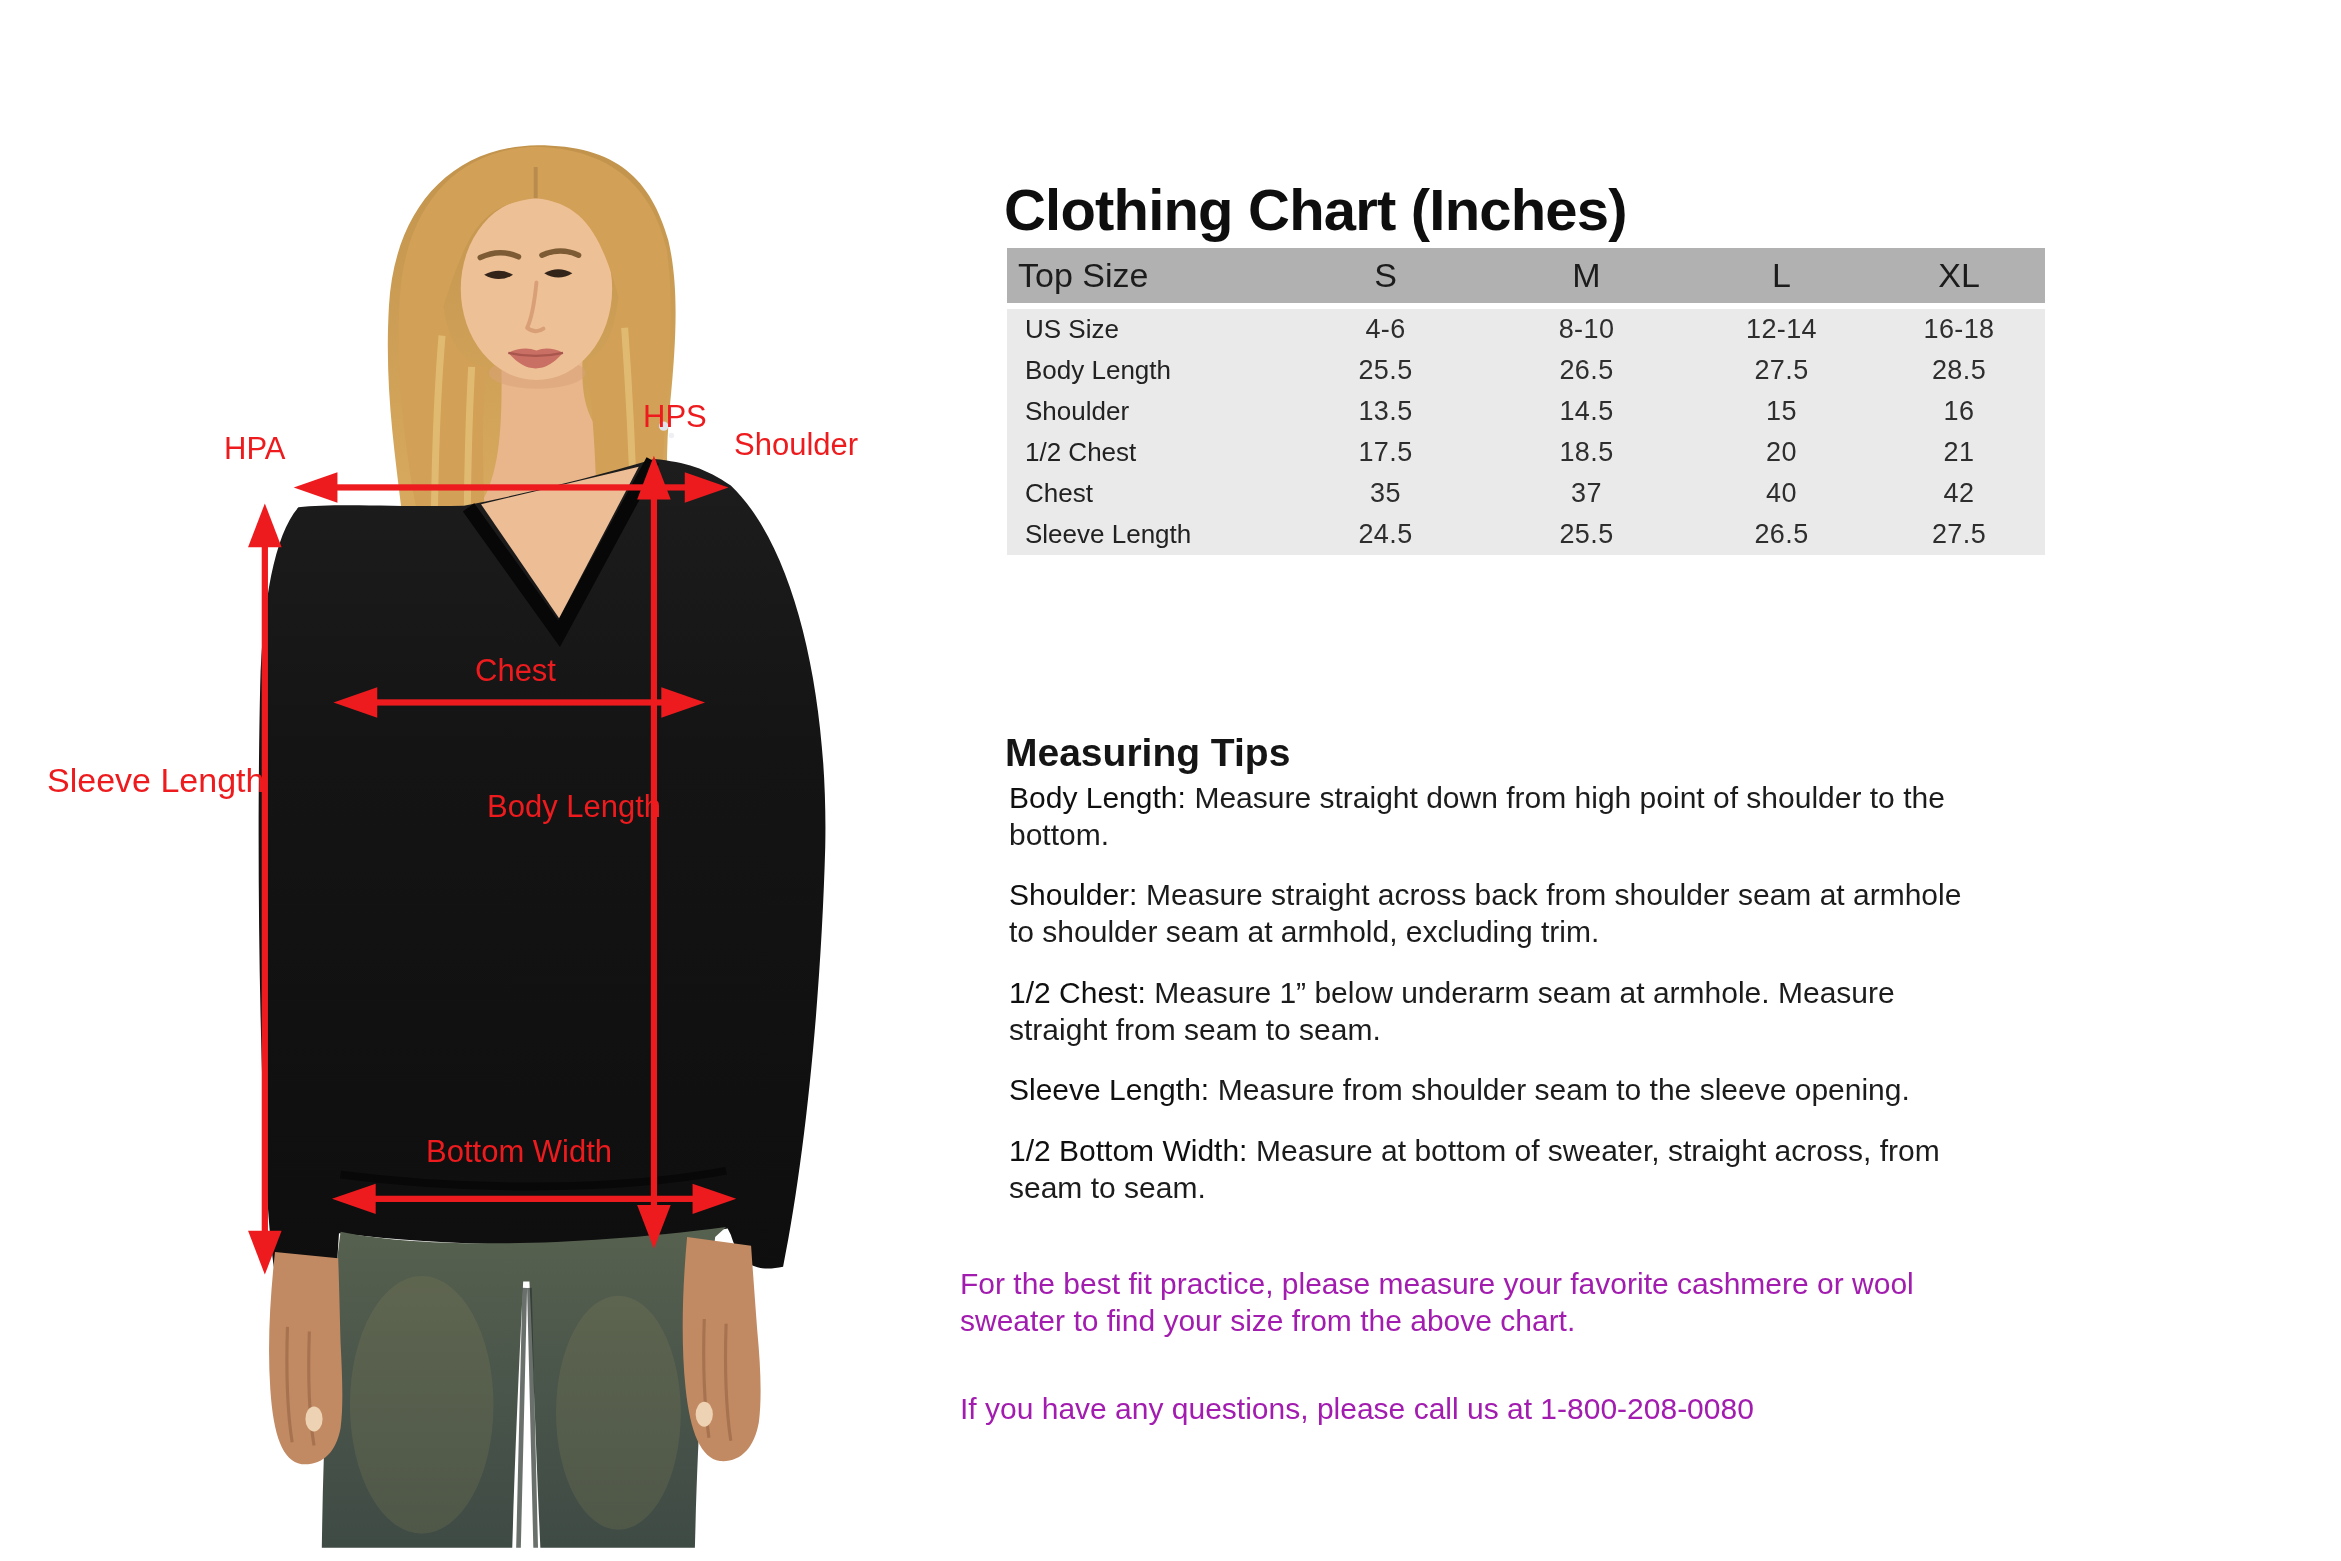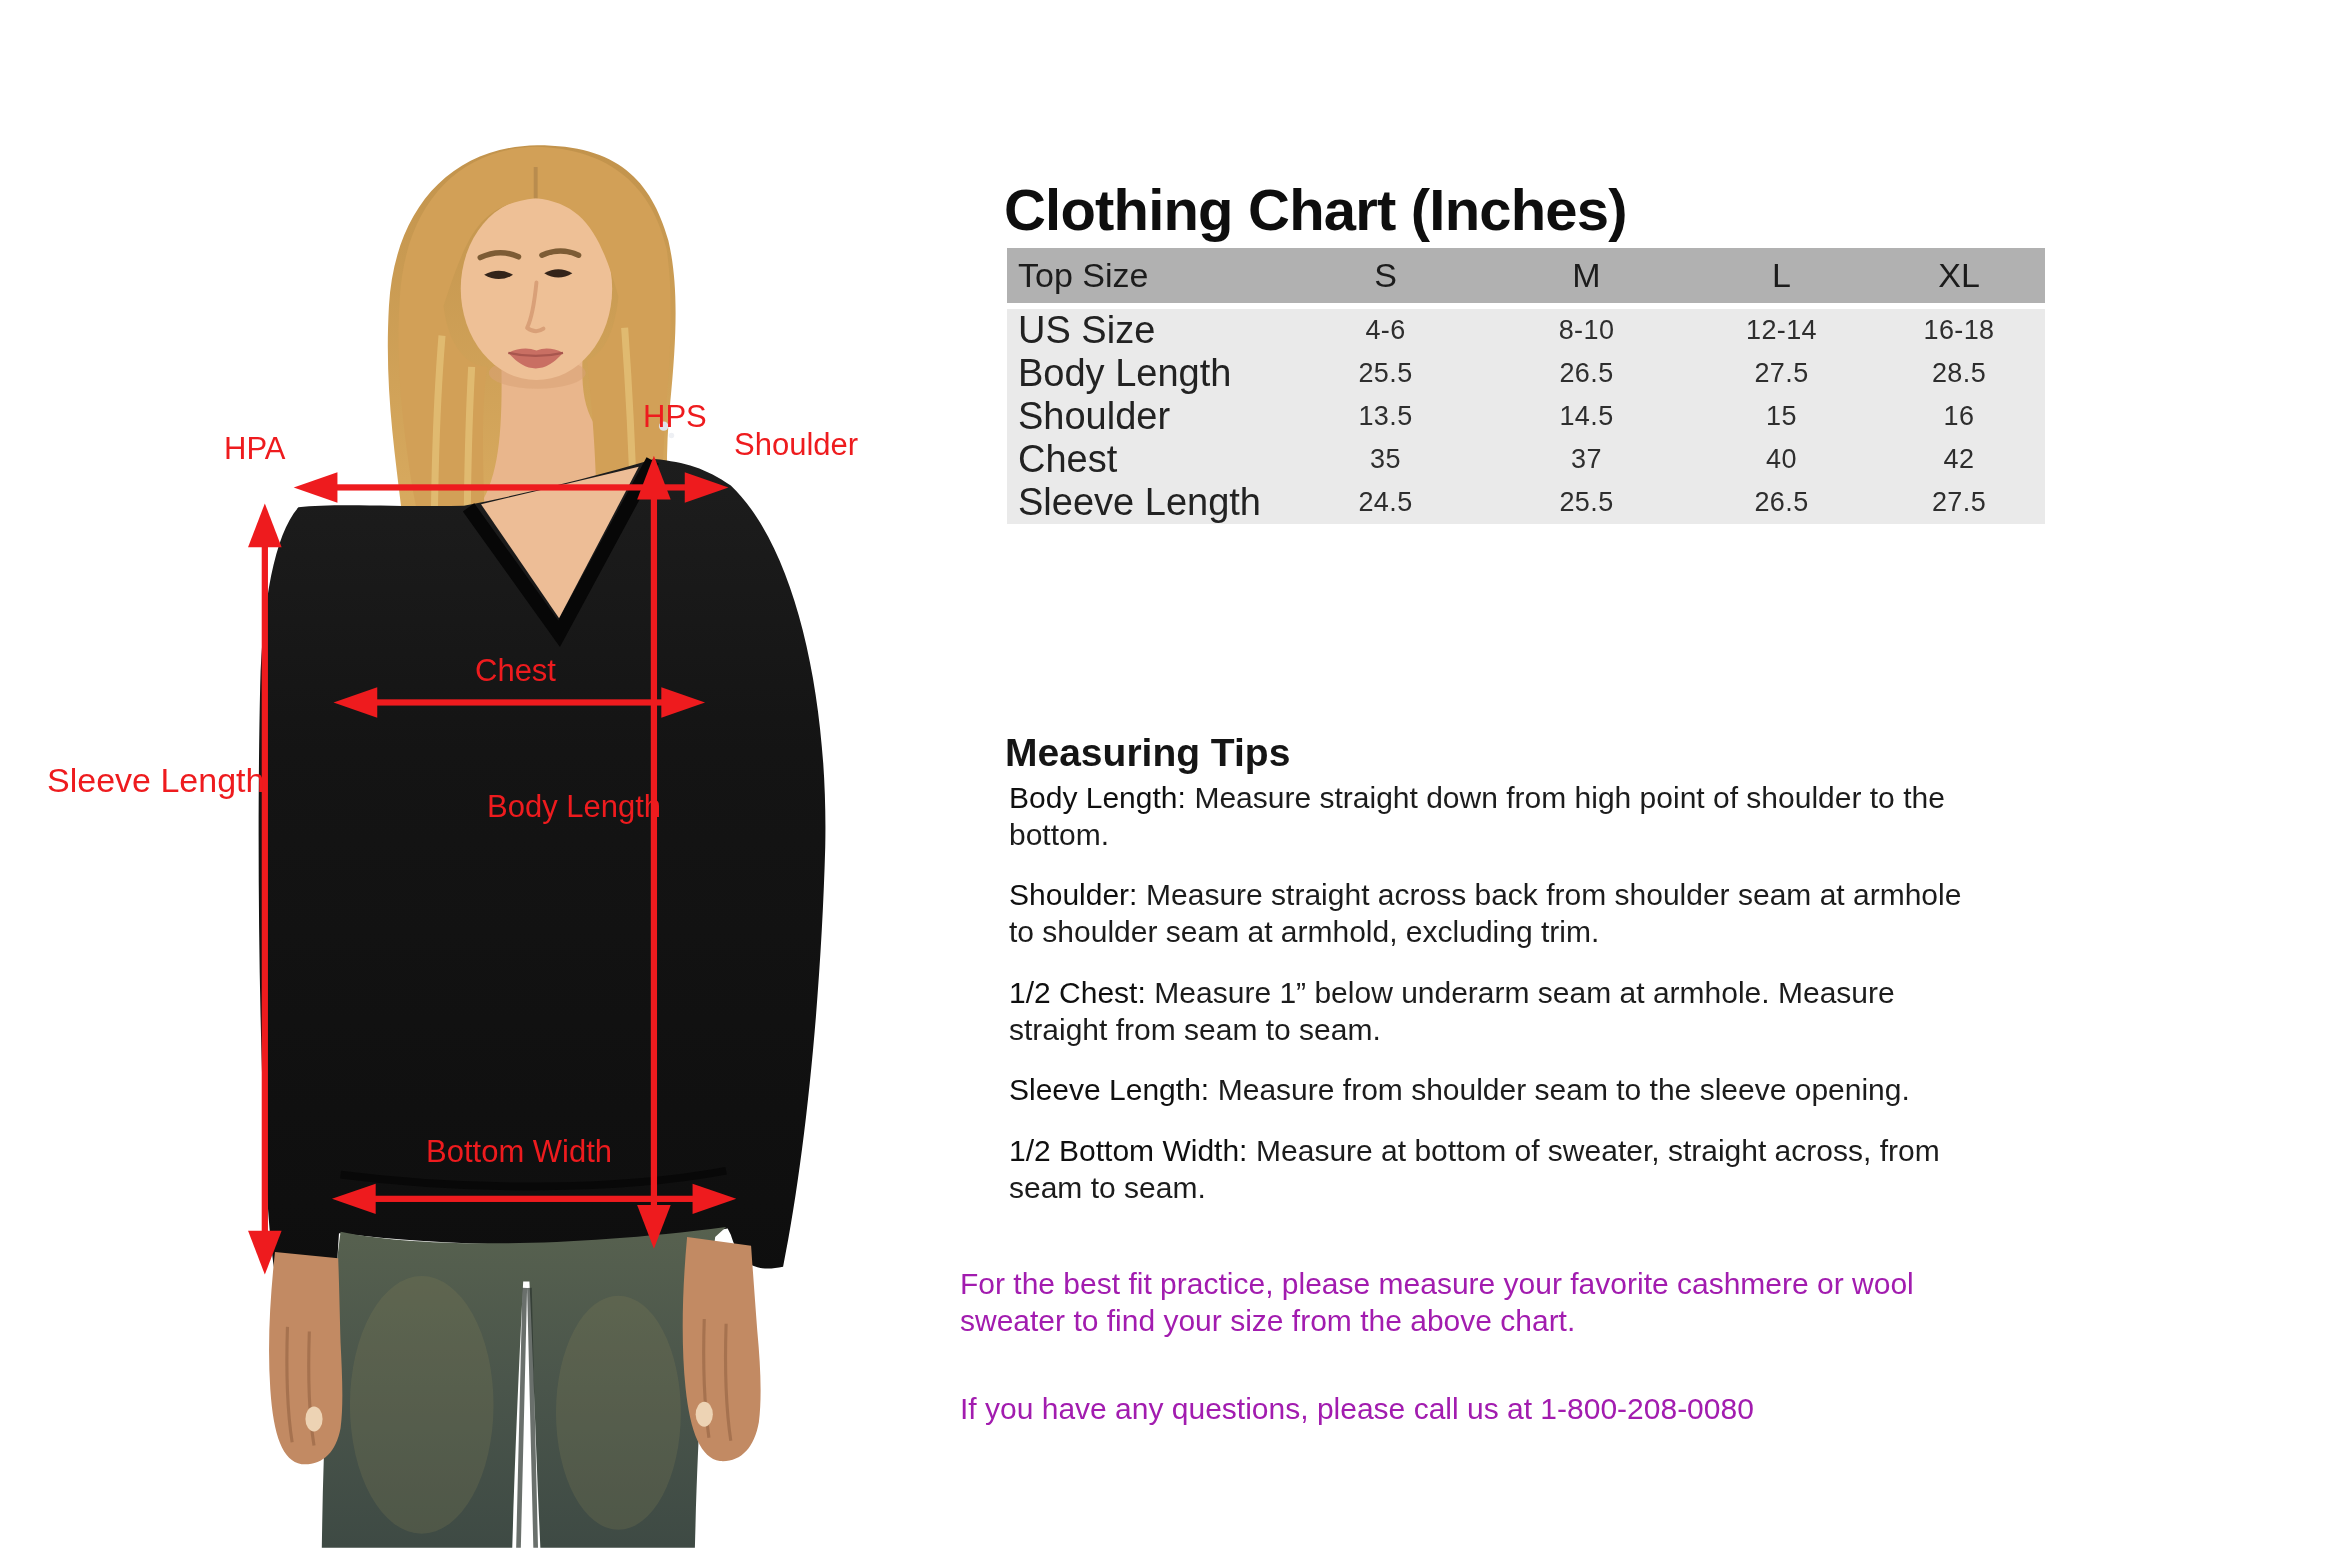--- a/index.html
+++ b/index.html
@@ -25,21 +25,21 @@
   table.size-table td,table.size-table th{
     padding:0;vertical-align:middle;font-weight:normal;
   }
   tr.head-row{background:var(--header-bg);height:55px;}
   tr.head-row th{font-size:34px;color:#1c1c1c;text-align:center;}
   tr.head-row th.lbl{text-align:left;padding-left:11px;}
   tr.gap-row{height:5.5px;background:#ffffff;}
   tr.body-row{background:var(--body-bg);height:41px;}
   tr.body-row td{font-size:27px;color:#2e2e2e;text-align:center;letter-spacing:0.4px;}
   tr.body-row td.lbl{
-    font-size:38px;color:#222;text-align:left;padding-left:11px;
+    font-size:26px;color:#222;text-align:left;padding-left:18px;
     white-space:nowrap;overflow:visible;letter-spacing:0;
   }
   .tips-heading{
     left:1005px;top:731px;font-size:39px;font-weight:bold;color:#151515;white-space:nowrap;
   }
   .tips{
     left:1009px;top:779px;width:976px;font-size:30px;line-height:37px;color:#1c1c1c;
   }
   .tips p{margin:0 0 23.4px 0;}
   .tips b{font-weight:normal;color:#0f0f0f;margin-right:8.6px;}
@@ -286,20 +286,27 @@
     <td>28.5</td>
   </tr>
   <tr class="body-row">
     <td class="lbl">Shoulder</td>
     <td>13.5</td>
     <td>14.5</td>
     <td>15</td>
     <td>16</td>
   </tr>
   <tr class="body-row">
+    <td class="lbl">1/2 Chest</td>
+    <td>17.5</td>
+    <td>18.5</td>
+    <td>20</td>
+    <td>21</td>
+  </tr>
+  <tr class="body-row">
     <td class="lbl">Chest</td>
     <td>35</td>
     <td>37</td>
     <td>40</td>
     <td>42</td>
   </tr>
   <tr class="body-row">
     <td class="lbl">Sleeve Length</td>
     <td>24.5</td>
     <td>25.5</td>

